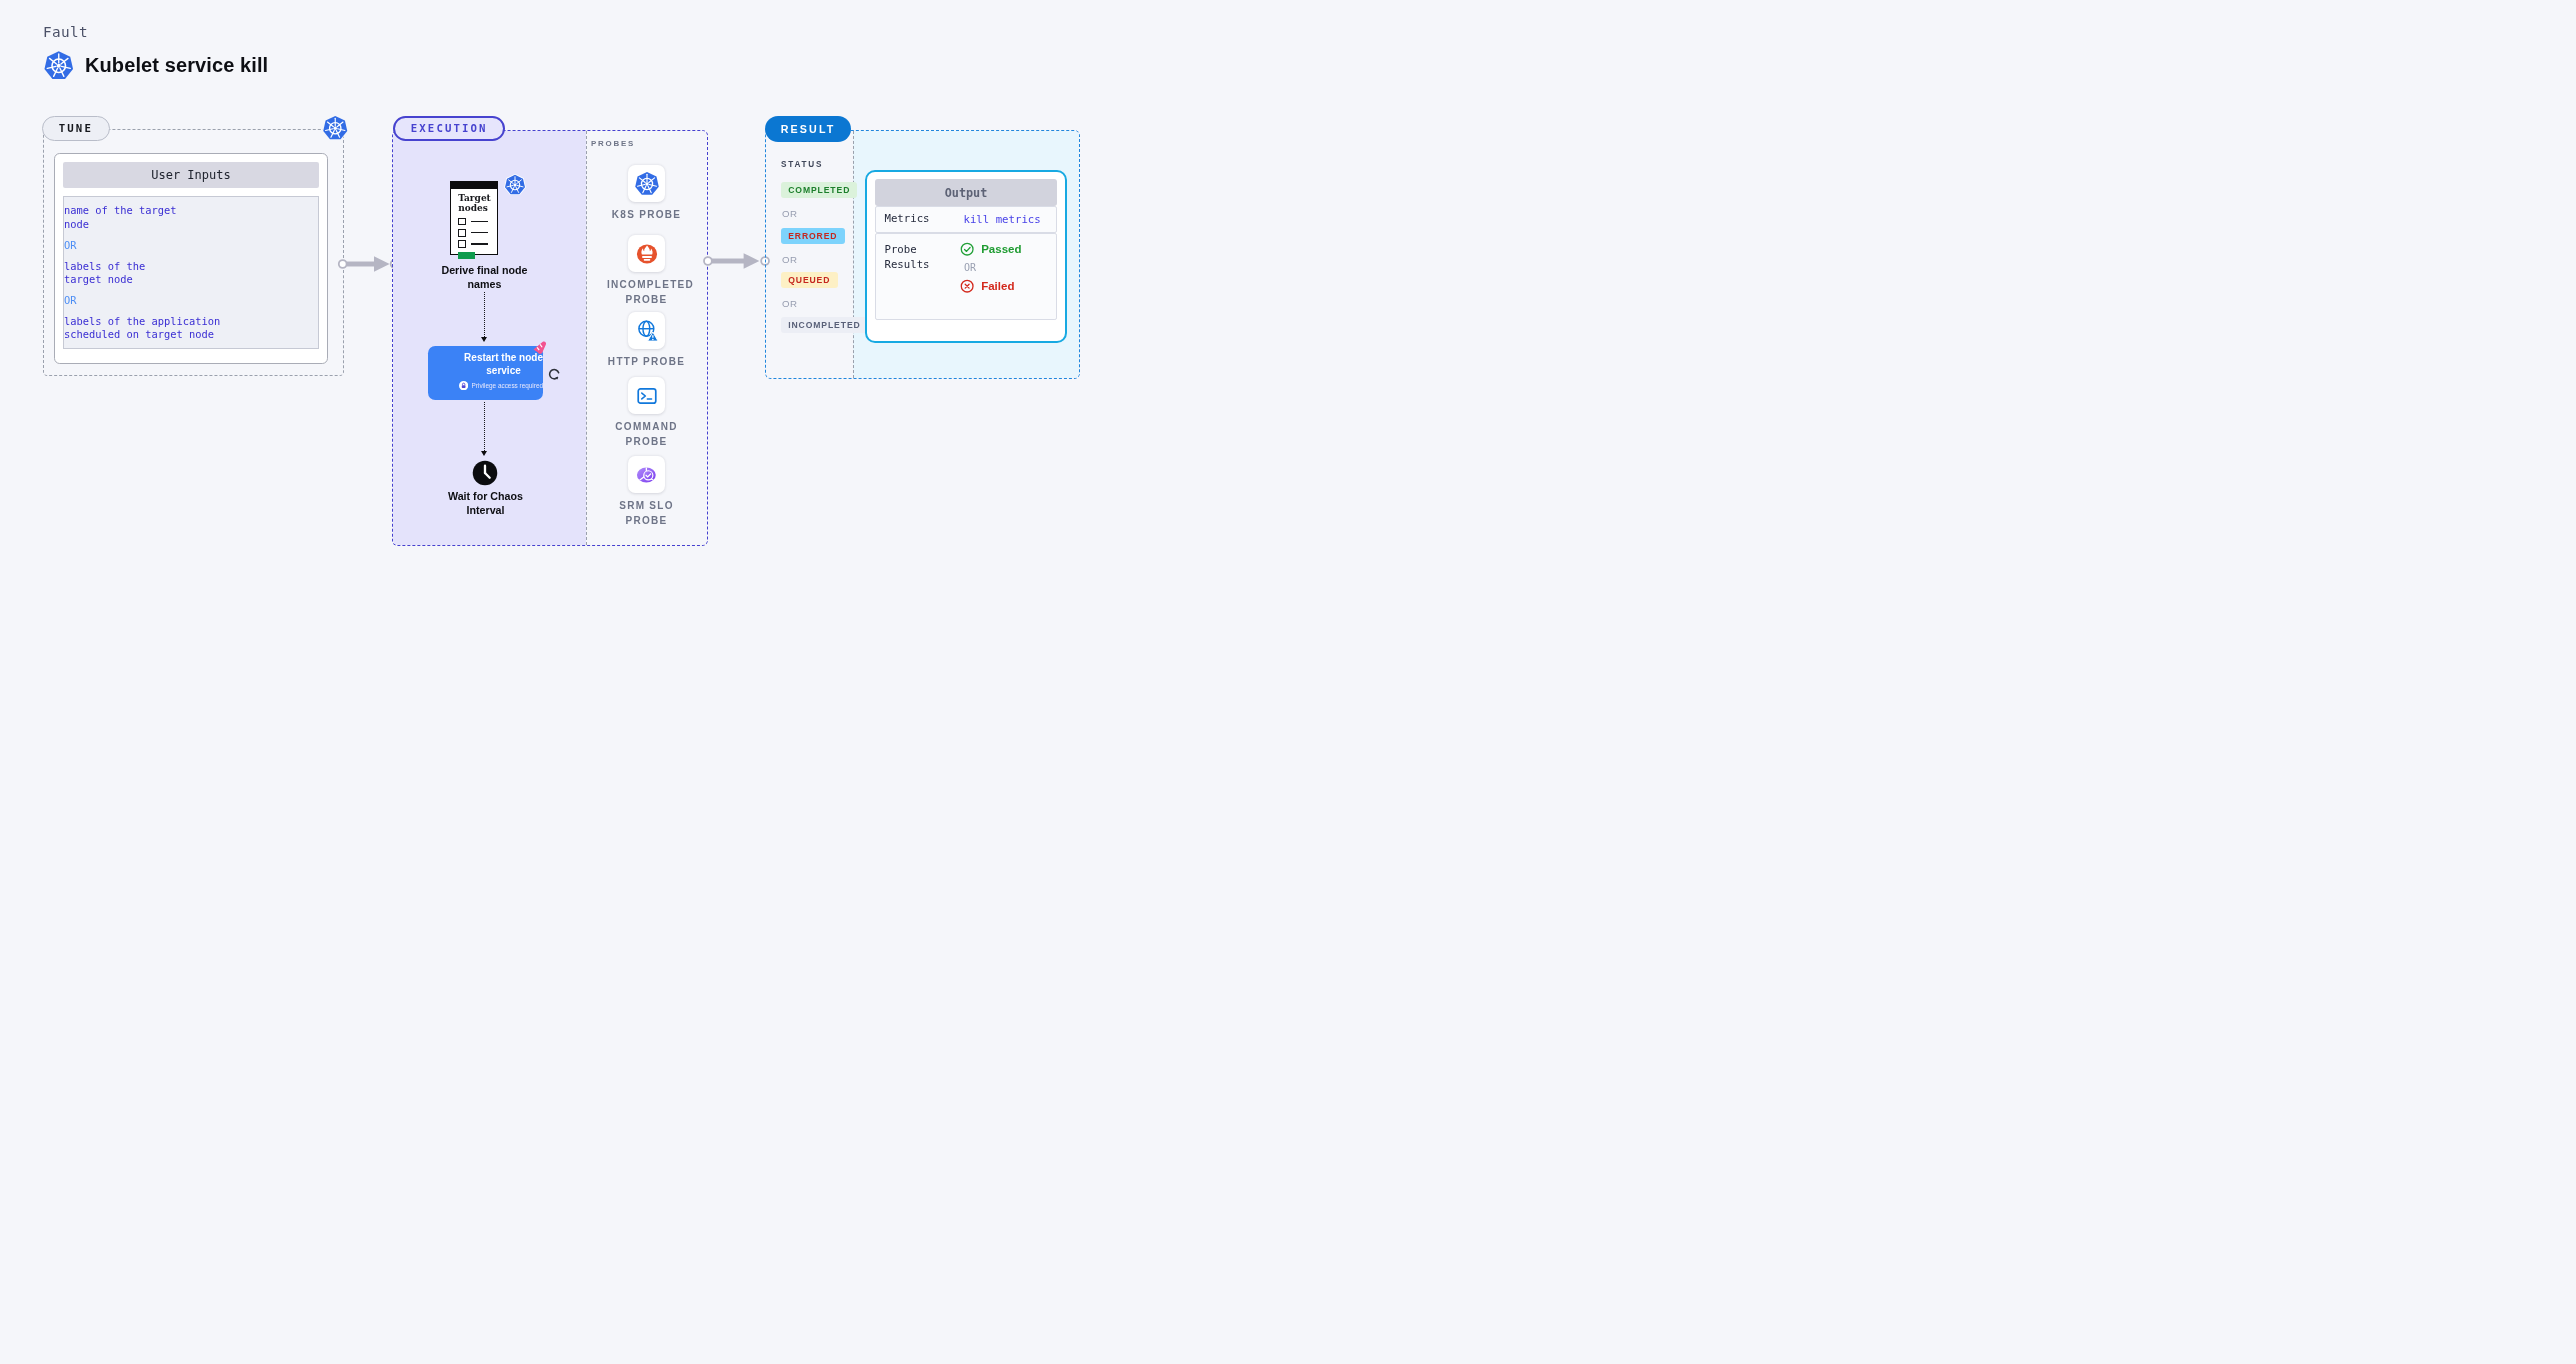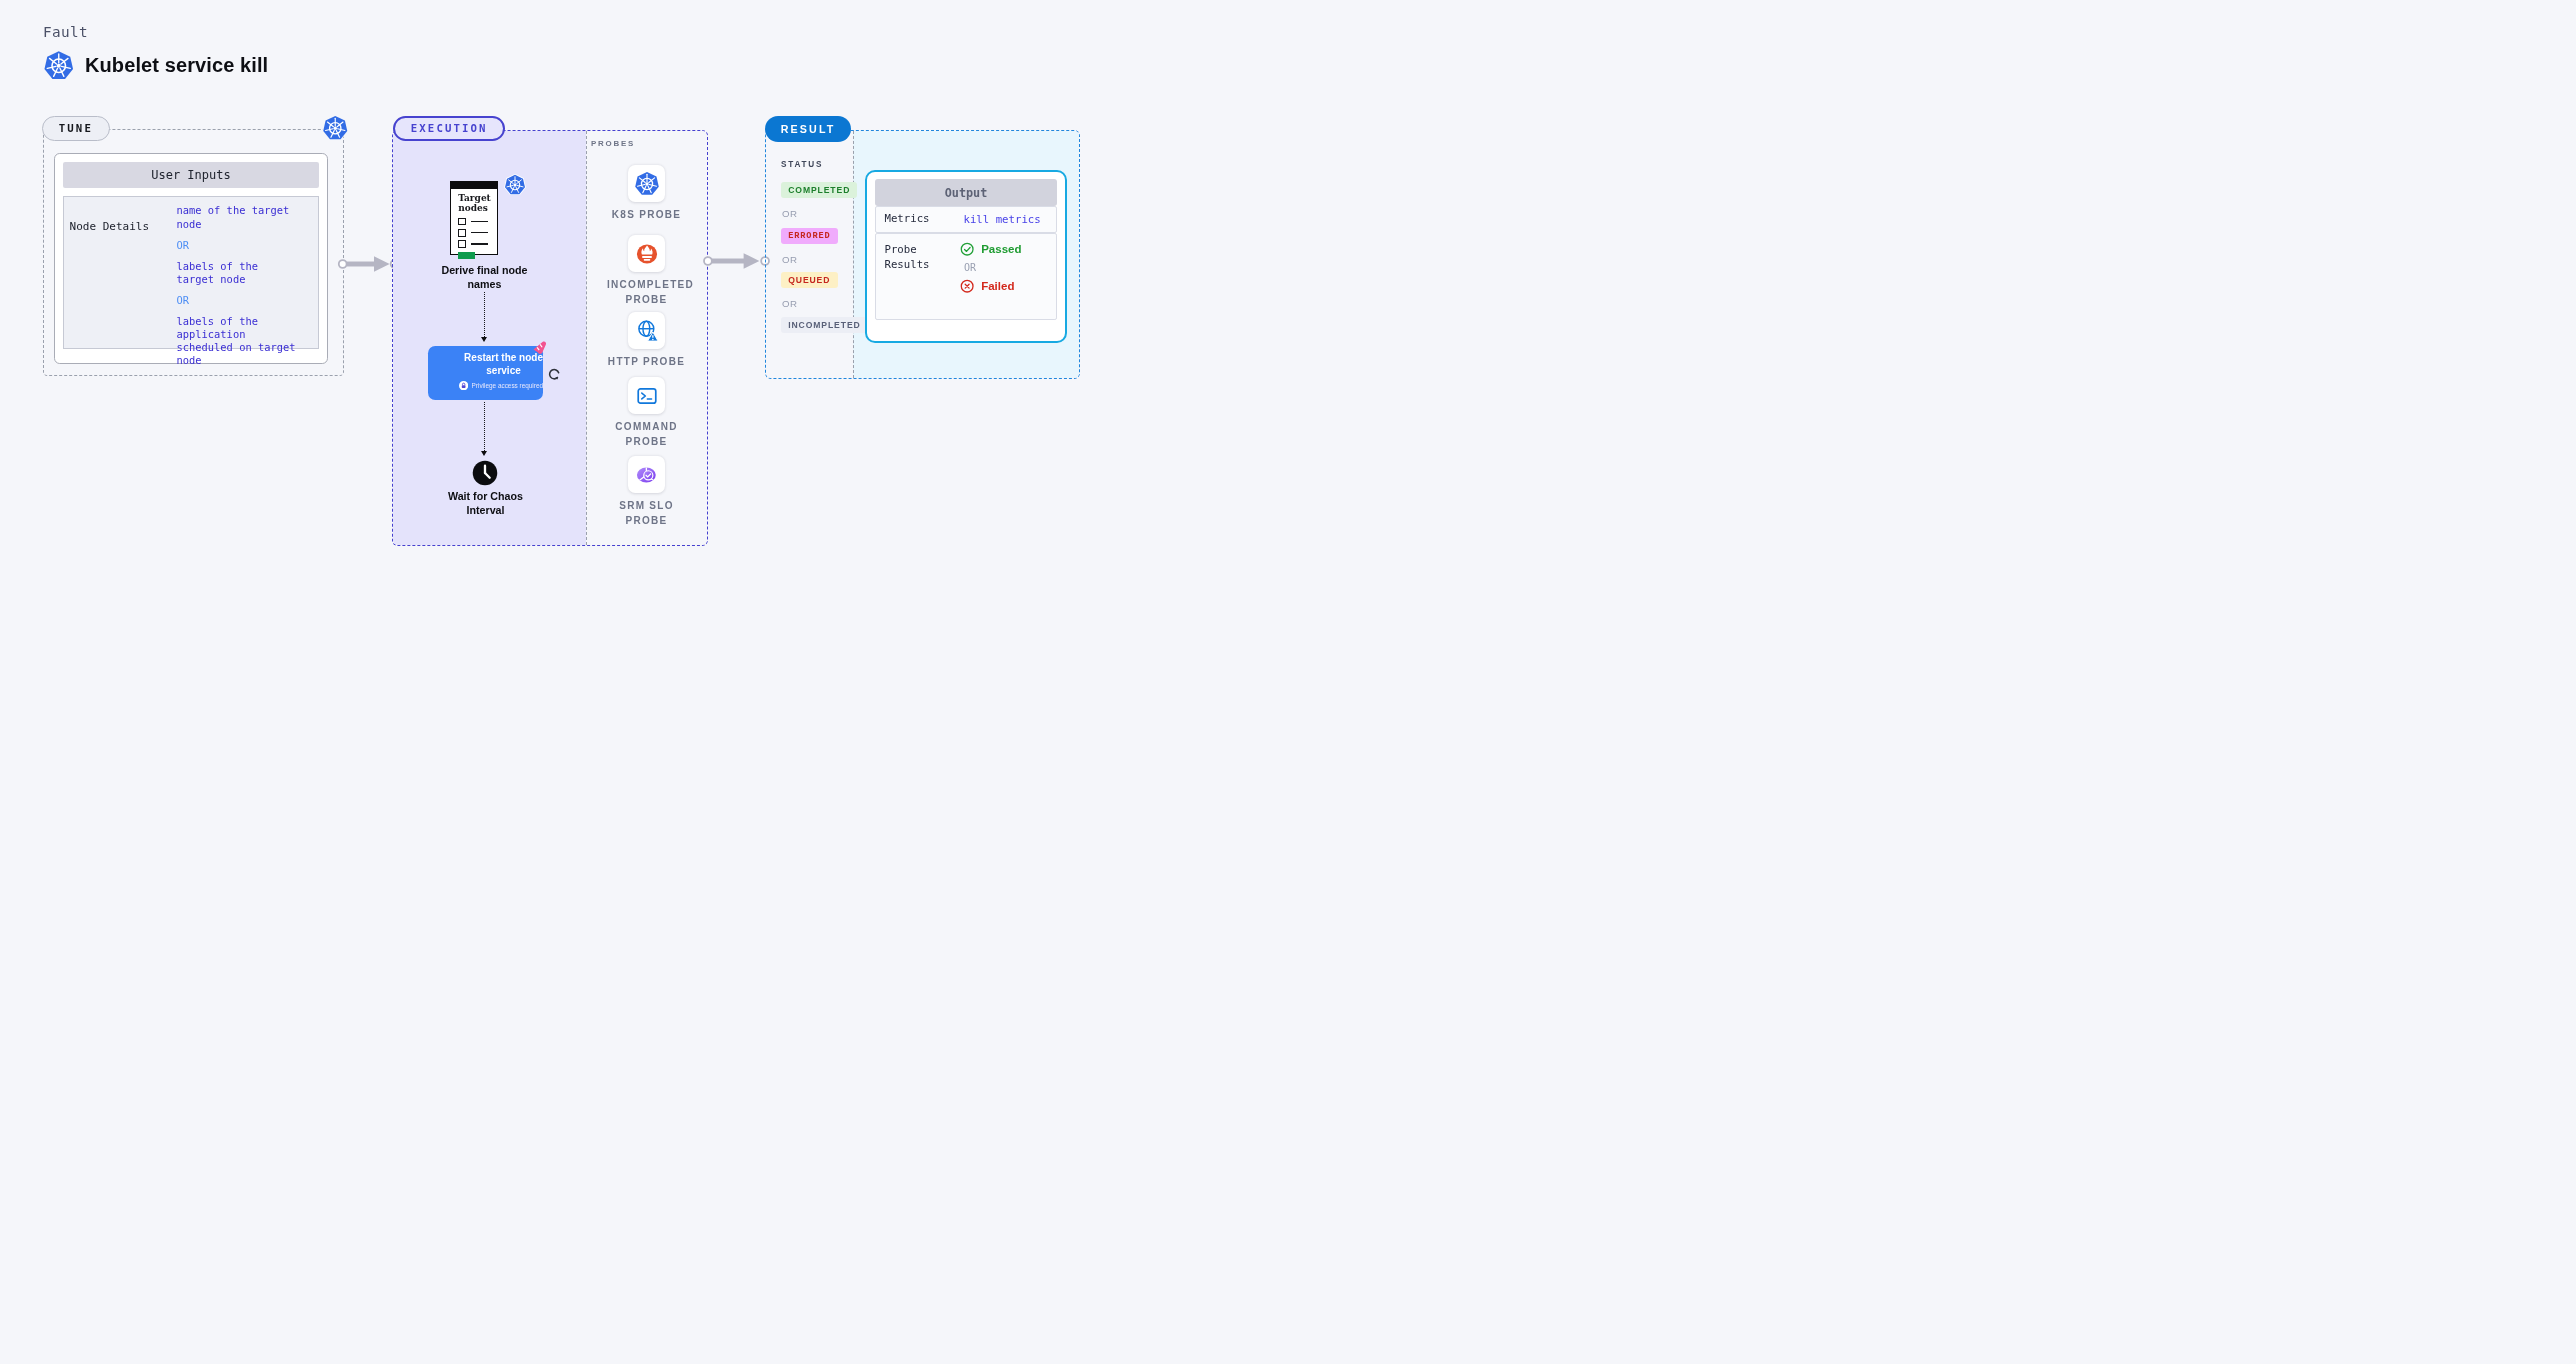--- a/index.html
+++ b/index.html
@@ -78,21 +78,21 @@
   .pi-1{top:165px;} .pi-2{top:235px;} .pi-3{top:312px;} .pi-4{top:377px;} .pi-5{top:456px;}
 
   
   .result-box{left:765px;top:130px;width:315px;height:249px;border:1.4px dashed #2086dd;border-radius:5.7px;box-sizing:border-box;overflow:hidden;}
   .result-fill{position:absolute;left:87px;top:0;right:0;height:100%;background:#e8f6fd;}
   .result-divider{position:absolute;left:87px;top:0;height:100%;border-left:1.4px dashed #9aa0ac;}
   .status-label{left:781px;top:160px;font-size:8.2px;font-weight:bold;letter-spacing:1.8px;color:#3f4659;}
   .badge{height:15.8px;display:inline-flex;align-items:center;border-radius:2.9px;padding:0 7.2px;
          font-size:8.6px;font-weight:bold;letter-spacing:0.9px;}
   .b-completed{background:#dbf2db;color:#1d7f2c;}
-  .b-errored{background:#f0abfc;color:#c5271f;font-family:Liberation Mono, monospace;}
+  .b-errored{background:#7dd3fc;color:#c5271f;}
   .b-queued{background:#fdf0c5;color:#c5271f;}
   .b-incompleted{background:#eceef5;color:#596078;}
   .or-text{font-size:9.7px;font-weight:500;color:#979db0;letter-spacing:0.4px;}
   .st-1{left:781px;top:182px;} .st-2{left:782px;top:208px;} .st-3{left:781px;top:228px;}
   .st-4{left:782px;top:254px;} .st-5{left:781px;top:272px;} .st-6{left:782px;top:298px;}
   .st-7{left:781px;top:317px;}
 
   .output-card{left:865px;top:170px;width:202px;height:173px;background:#fff;border:2.1px solid #17a9e2;border-radius:10px;
                box-sizing:border-box;padding:7.2px 7.9px;}
   .output-header{height:27px;background:#d2d3dd;border-radius:2.9px;display:flex;align-items:center;justify-content:center;
@@ -144,21 +144,20 @@
         <line x1="15.08" y1="16.25" x2="18.56" y2="23.46"></line>
       <line x1="12.92" y1="16.25" x2="9.44" y2="23.46"></line>
         <line x1="11.56" y1="14.56" x2="3.76" y2="16.34"></line>
       <line x1="12.05" y1="12.44" x2="5.79" y2="7.45"></line>
     </g>
   </svg>
 
   <div class="abs ui-card">
     <div class="ui-header">User Inputs</div>
     <div class="ui-content">
-      <div class="ui-label">Node Details</div>
       <div class="ui-values">
         <div class="ui-val pre">name of the target
 node</div>
         <div class="ui-or">OR</div>
         <div class="ui-val pre">labels of the
 target node</div>
         <div class="ui-or">OR</div>
         <div class="ui-val pre">labels of the application
  scheduled on target node</div>
       </div>

